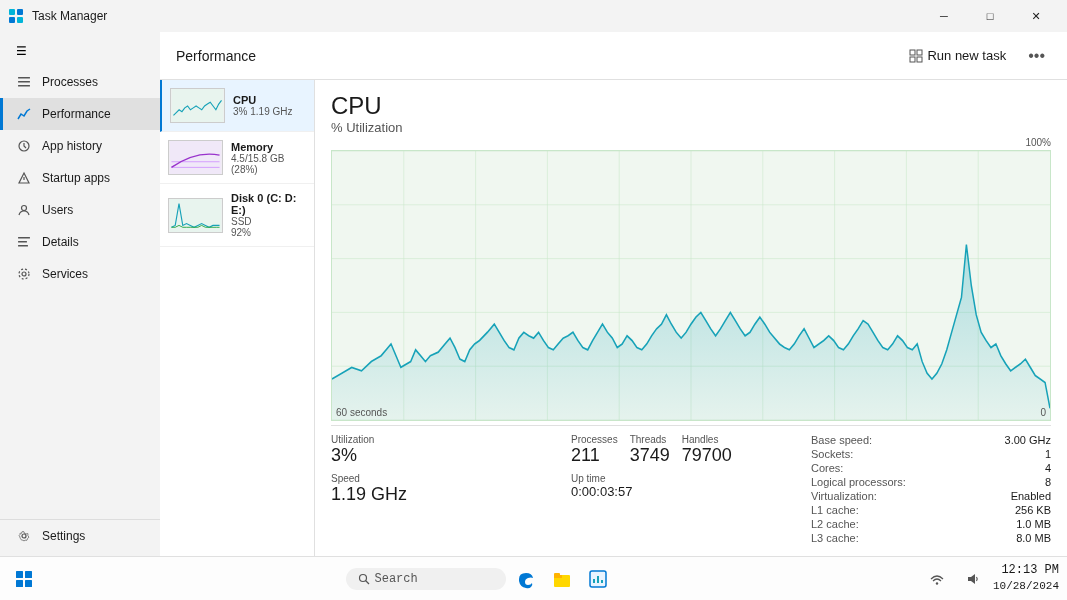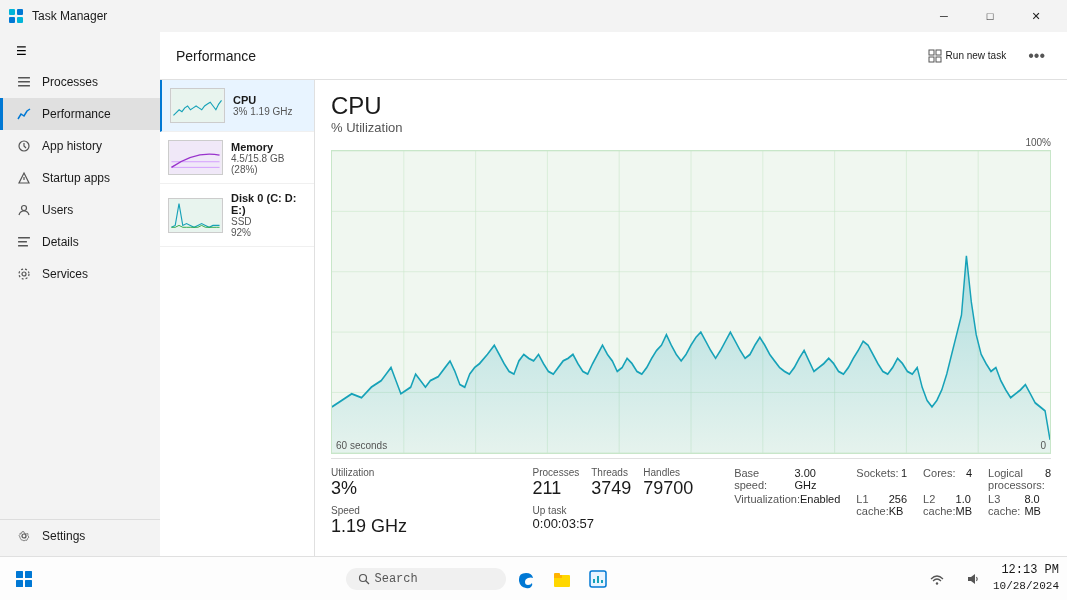--- a/index.html
+++ b/index.html
@@ -70,21 +70,21 @@
       background: #fff;
       display: flex; align-items: center; justify-content: space-between;
       padding: 0 16px;
       border-bottom: 1px solid #e0e0e0;
     }
     .content-header-title { font-size: 14px; font-weight: 400; color: #1a1a1a; }
     .content-header-actions { display: flex; align-items: center; gap: 8px; }
     .run-new-task-btn {
       display: flex; align-items: center; gap: 4px;
       background: transparent; border: none; cursor: pointer;
-      font-size: 10px; color: #1a1a1a; padding: 4px 8px;
+      font-size: 13px; color: #1a1a1a; padding: 4px 8px;
     }
 
     
     .perf-body { display: flex; flex: 1; overflow: hidden; }
 
     
     .device-list { width: 155px; border-right: 1px solid #e0e0e0; overflow-y: auto; }
     .device-item {
       display: flex; align-items: center; gap: 8px;
       padding: 8px 8px;
@@ -118,21 +118,21 @@
     .chart-time { position: absolute; bottom: 2px; left: 4px; font-size: 10px; color: #555; }
     .chart-svg { width: 100%; height: 100%; }
 
     
     .stats-row { display: flex; gap: 0; border-top: 1px solid #e0e0e0; padding-top: 8px; }
     .stats-col { flex: 1; }
     .stat-item { margin-bottom: 6px; }
     .stat-label { font-size: 10px; color: #555; }
     .stat-value { font-size: 18px; font-weight: 300; color: #1a1a1a; line-height: 1.2; }
     .stat-value-small { font-size: 13px; font-weight: 400; color: #1a1a1a; }
-    .stat-grid { display: grid; grid-template-columns: 1fr 1fr 1fr 1fr; gap: 2px 16px; }
+    .stat-grid { display: grid; grid-template-columns: 1fr; gap: 2px 16px; }
     .stat-row { display: flex; justify-content: space-between; font-size: 11px; }
     .stat-row-label { color: #555; }
     .stat-row-val { color: #1a1a1a; font-weight: 400; }
 
     
     .taskbar {
       height: 44px;
       background: #ffffffcc;
       backdrop-filter: blur(10px);
       border-top: 1px solid #e0e0e0;
@@ -428,21 +428,21 @@
               <div class="stat-item">
                 <div class="stat-label">Threads</div>
                 <div class="stat-value">3749</div>
               </div>
               <div class="stat-item">
                 <div class="stat-label">Handles</div>
                 <div class="stat-value">79700</div>
               </div>
             </div>
             <div class="stat-item">
-              <div class="stat-label">Up task</div>
+              <div class="stat-label">Up time</div>
               <div class="stat-value-small">0:00:03:57</div>
             </div>
           </div>
 
           <div class="stats-col">
             <div class="stat-grid">
               <div class="stat-row">
                 <span class="stat-row-label">Base speed:</span>
                 <span class="stat-row-val">3.00 GHz</span>
               </div>

